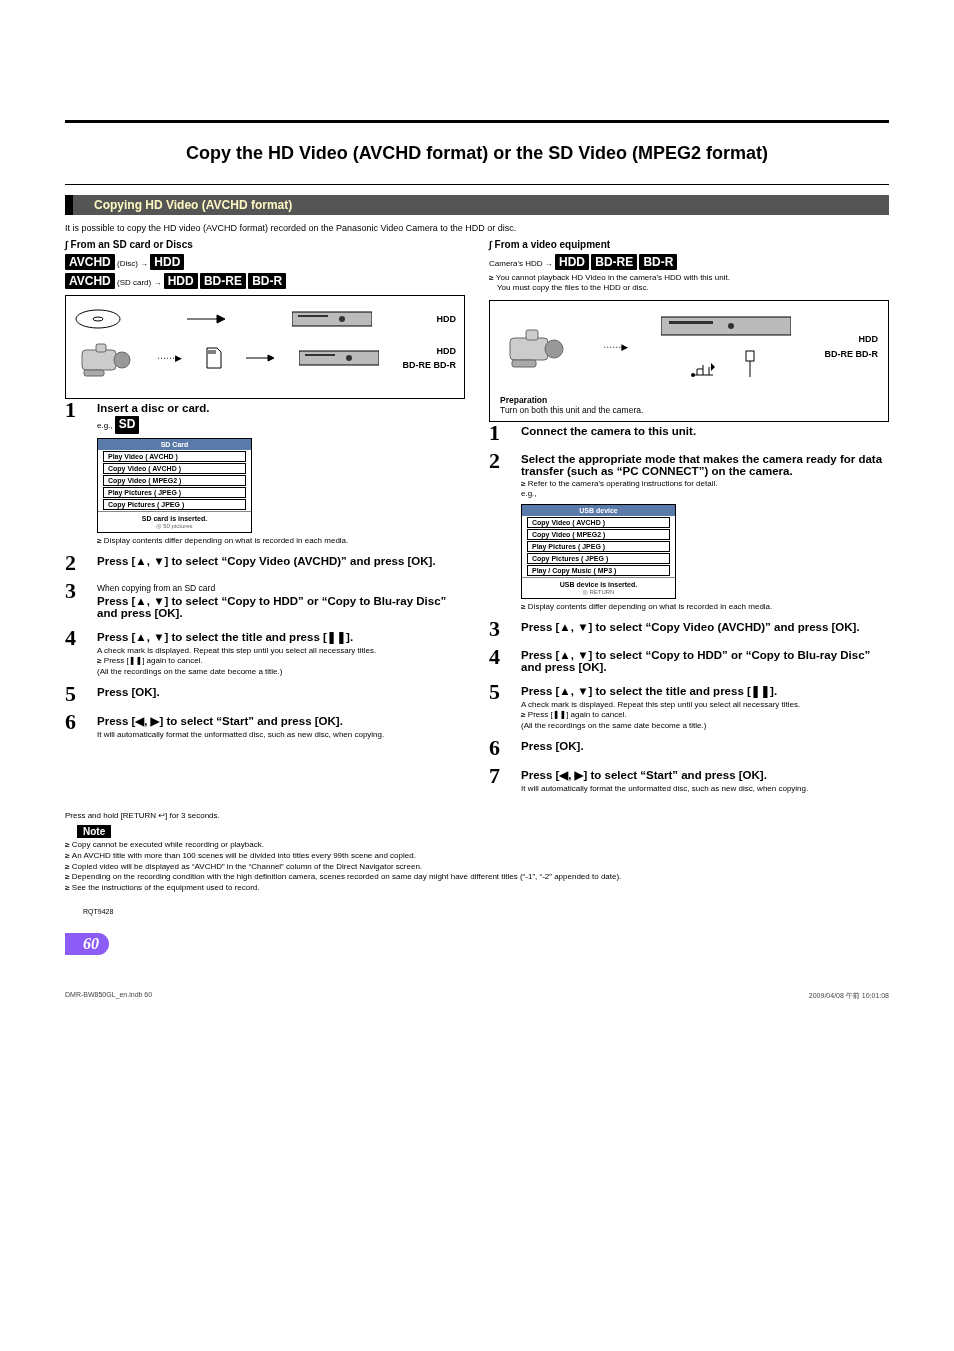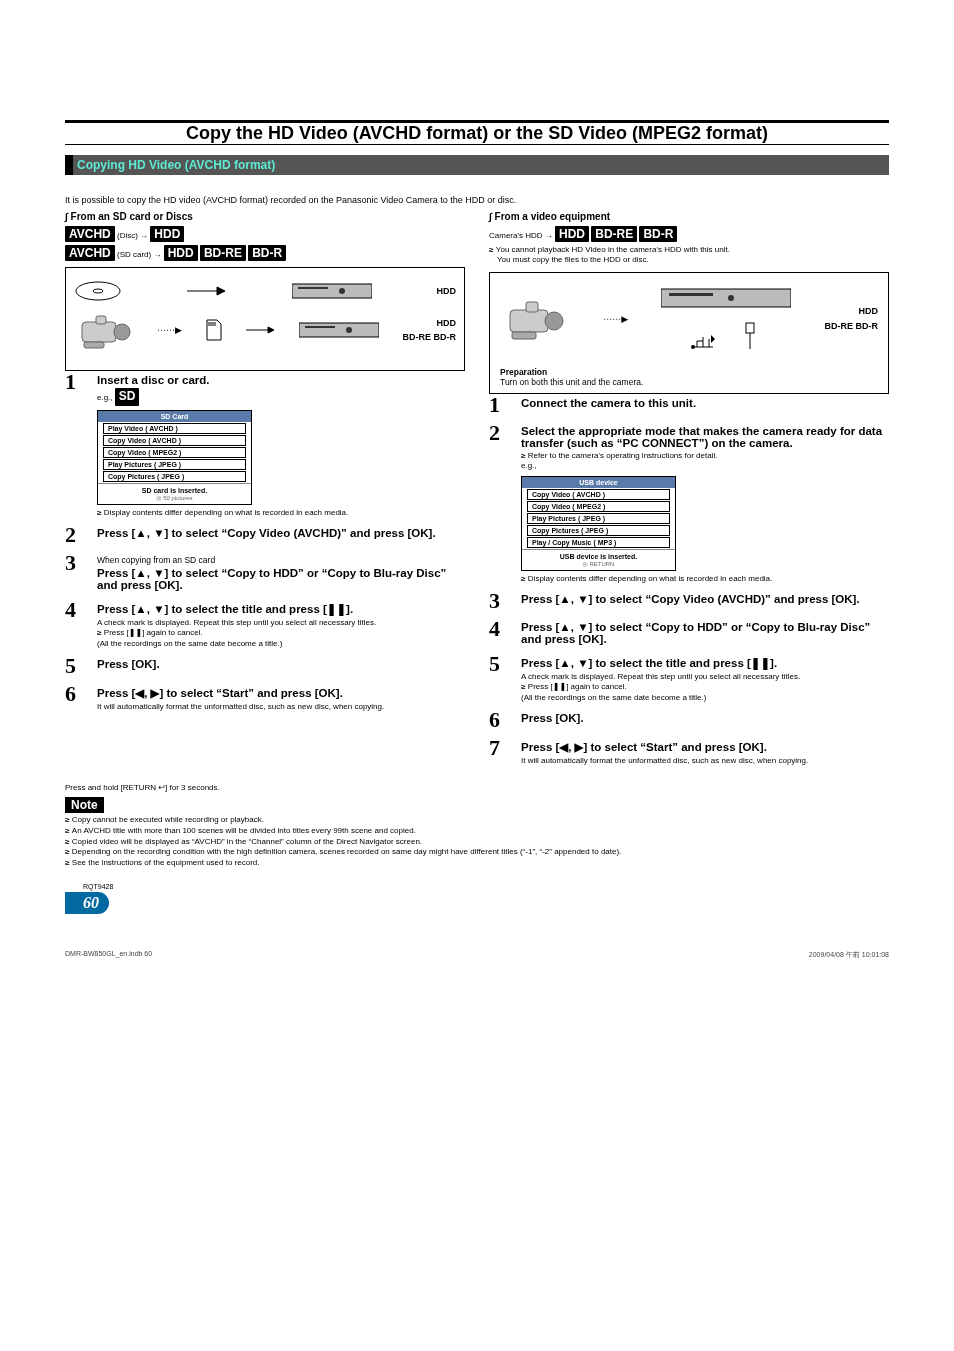--- a/index.html
+++ b/index.html
@@ -11,31 +11,31 @@
     padding: 120px 65px 40px 65px;
     font-size: 10px;
     color: #000;
   }
   .page-title {
     font-size: 18px;
     font-weight: bold;
     text-align: center;
     border-top: 3px solid #000;
     border-bottom: 1px solid #000;
-    padding: 0 0;
+    padding: 20px 0;
     margin-bottom: 10px;
   }
   .section-bar {
     background: #555;
-    color: #5eead4;
+    color: #fef9c3;
     font-size: 12px;
     font-weight: bold;
-    padding: 3px 4px;
+    padding: 3px 21px;
     border-left: 8px solid #000;
-    margin-bottom: 20px;
+    margin-bottom: 8px;
   }
   .intro {
     font-size: 9px;
     margin-bottom: 6px;
   }
   .two-col {
     display: flex;
     gap: 24px;
   }
   .col { flex: 1; }
@@ -85,37 +85,37 @@
     border: 1px solid #000;
     padding: 12px 10px 6px 10px;
     margin-top: 6px;
     position: relative;
   }
   .prep-label { font-size: 8.5px; font-weight: bold; }
   .prep-text { font-size: 8.5px; }
   .prep-row { display: flex; align-items: center; justify-content: space-between; gap: 10px; margin-bottom: 14px; }
   .stop-section { margin-top: 10px; }
   .stop-title { font-size: 9px; font-weight: bold; }
-  .note-badge { display: inline-block; background: #000; color: #fff; font-size: 12px; padding: 1px 6px; font-weight: bold; margin: 4px 0 2px 0; }
+  .note-badge { display: inline-block; background: #000; color: #fff; font-size: 10px; padding: 1px 6px; font-weight: bold; margin: 4px 0 2px 12px; }
   .note-list { font-size: 8px; line-height: 1.35; }
   .page-foot {
     margin-top: 14px;
   }
   .rqt { font-size: 7px; margin-left: 18px; }
   .page-badge {
     display: inline-block;
-    background: #0369a1;
+    background: #8b5cf6;
     color: #fff;
     font-style: italic;
     font-family: "Times New Roman", serif;
     font-size: 16px;
     padding: 2px 10px 2px 18px;
     border-radius: 0 14px 14px 0;
     font-weight: bold;
-    margin-top: 2px;
+    margin-top: 18px;
   }
   .indd-line { font-size: 7px; color: #444; margin-top: 36px; display: flex; justify-content: space-between; }
 </style>
 </head>
 <body>
 
 
 
 <div class="page-title">Copy the HD Video (AVCHD format) or the SD Video (MPEG2 format)</div>
 

